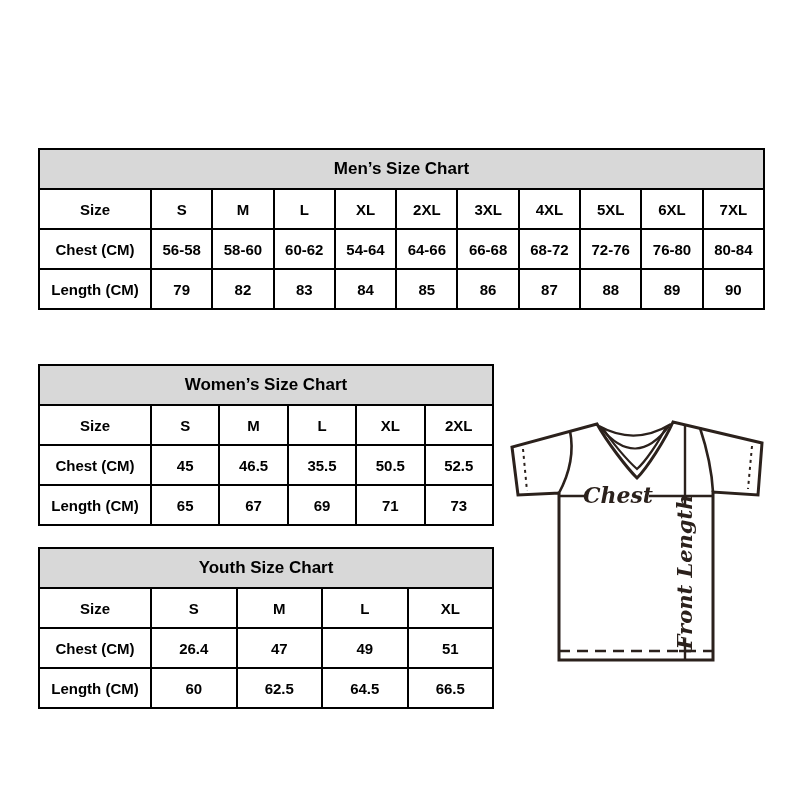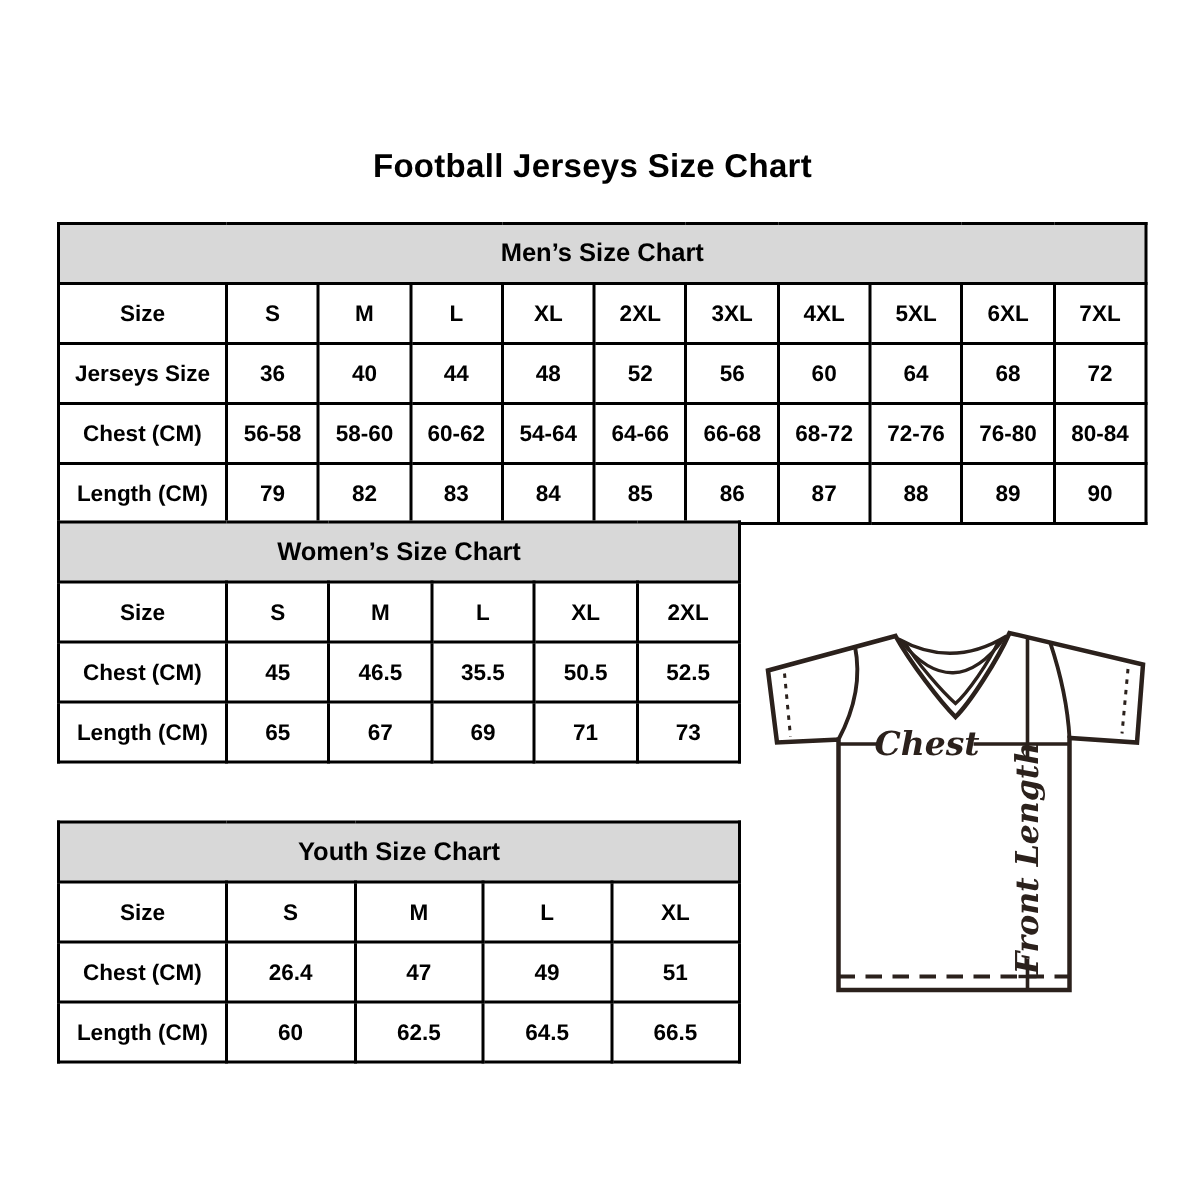--- a/index.html
+++ b/index.html
@@ -18,38 +18,37 @@
     border:2px solid #000;text-align:center;vertical-align:middle;
     font-weight:bold;font-size:15px;padding:0;color:#000;
     font-family:"Liberation Sans",sans-serif;
   }
   table.size-table td.thead{
     background:#d8d8d8;font-size:17px;height:38px;
   }
   table.size-table tr.data-row td,table.size-table tr.data-row th{height:38px;}
 
   #men-table{left:38px;top:148px;width:727px;padding-left:43px;}
-  #women-table{left:38px;top:347px;width:456px;}
+  #women-table{left:38px;top:364px;width:456px;}
   #youth-table{left:38px;top:547px;width:456px;}
   col.c-label{width:112px;}
 
   .jersey-wrap{position:absolute;left:505px;top:412px;width:266px;height:256px;}
   .jersey-wrap svg{display:block;}
   .j-line{stroke:#2b211c;fill:none;}
   .j-text{
     font-family:"DejaVu Serif","Liberation Serif",serif;
     font-style:italic;font-weight:bold;fill:#2b211c;
   }
 </style>
 </head>
 <body>
 
 <div class="stage">
 
-  <div class="page-title">Football Jerseys Size Chart</div>
 
   <table class="size-table" id="men-table">
     <colgroup>
         <col class="c-label">
         <col span="10">
       </colgroup>
     <tbody>
       <tr>
         <td class="thead" colspan="11">Men’s Size Chart</td>
       </tr>
@@ -62,33 +61,20 @@
           <td>L</td>
           <td>XL</td>
           <td>2XL</td>
           <td>3XL</td>
           <td>4XL</td>
           <td>5XL</td>
           <td>6XL</td>
           <td>7XL</td>
         </tr>
         <tr class="data-row">
-          <th>Jerseys Size</th>
-          <td>36</td>
-          <td>40</td>
-          <td>44</td>
-          <td>48</td>
-          <td>52</td>
-          <td>56</td>
-          <td>60</td>
-          <td>64</td>
-          <td>68</td>
-          <td>72</td>
-        </tr>
-        <tr class="data-row">
           <th>Chest (CM)</th>
           <td>56-58</td>
           <td>58-60</td>
           <td>60-62</td>
           <td>54-64</td>
           <td>64-66</td>
           <td>66-68</td>
           <td>68-72</td>
           <td>72-76</td>
           <td>76-80</td>

